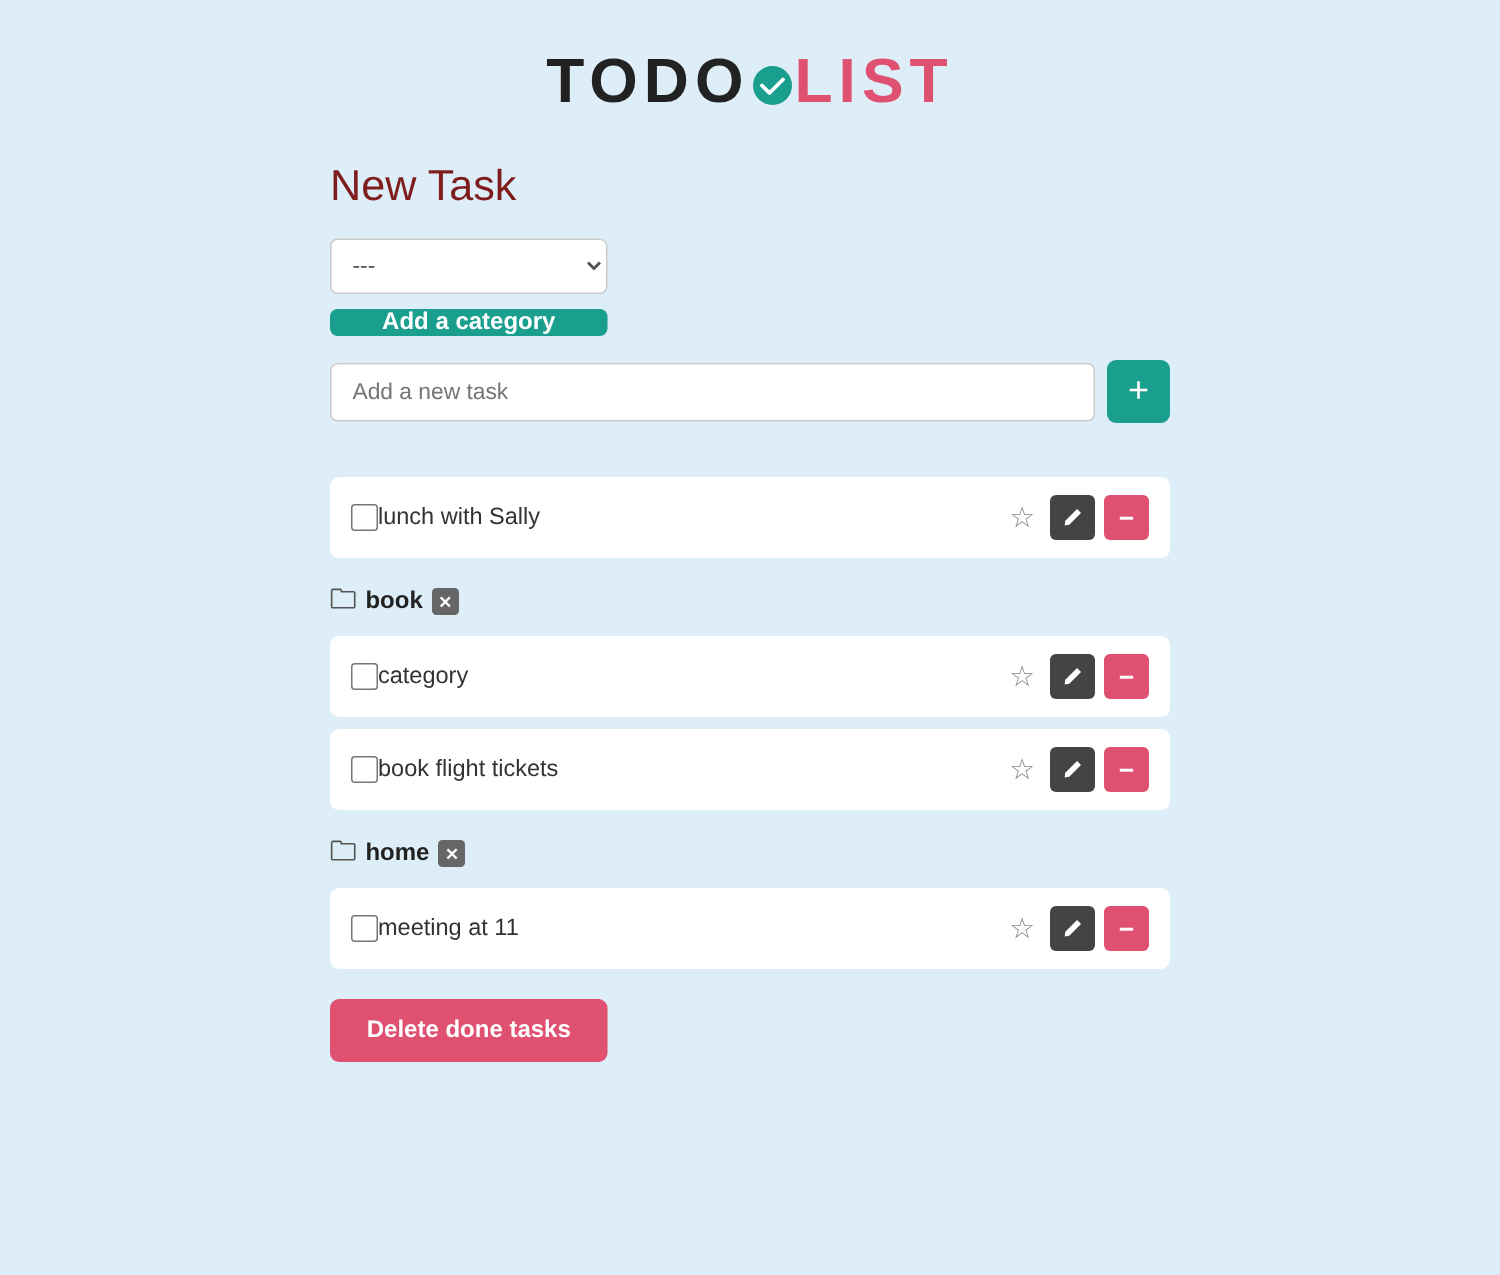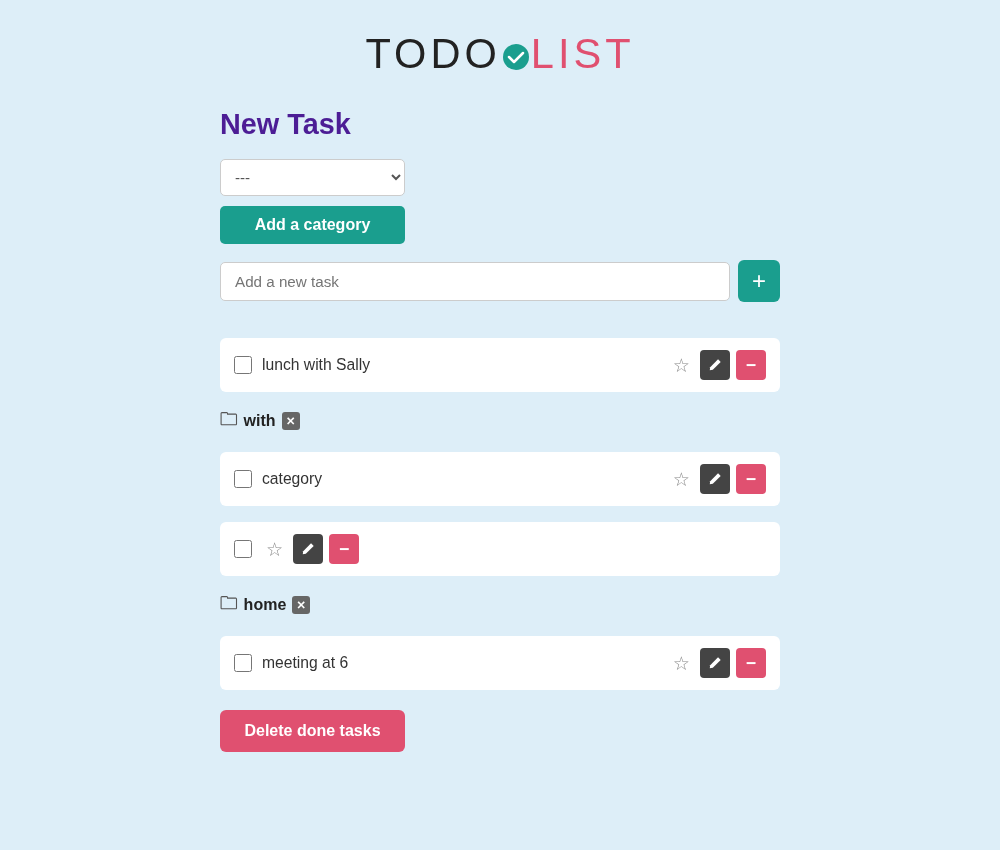--- a/index.html
+++ b/index.html
@@ -9,21 +9,21 @@
       font-family: 'Segoe UI', Arial, sans-serif;
       min-height: 850px;
       display: flex;
       flex-direction: column;
       align-items: center;
       padding: 30px 20px;
     }
 
     .app-title {
       font-size: 2.6rem;
-      font-weight: 400;
+      font-weight: 700;
       letter-spacing: 4px;
       text-transform: uppercase;
       margin-bottom: 30px;
       color: #222;
     }
 
     .app-title .check-icon {
       display: inline-block;
       width: 28px;
       height: 28px;
@@ -39,22 +39,22 @@
       color: #e05070;
     }
 
     .main-container {
       width: 560px;
       max-width: 100%;
     }
 
     .section-title {
       font-size: 1.8rem;
-      font-weight: 700;
-      color: #4c1d95;
+      font-weight: 400;
+      color: #7f1d1d;
       margin-bottom: 18px;
     }
 
     .new-task-section {
       margin-bottom: 36px;
     }
 
     .category-select {
       width: 185px;
       padding: 8px 10px;
@@ -64,21 +64,20 @@
       font-size: 0.95rem;
       color: #555;
       appearance: auto;
       margin-bottom: 10px;
       display: block;
     }
 
     .add-category-btn {
       display: block;
       width: 185px;
-      padding: 10px;
       background-color: #1a9e8e;
       color: #fff;
       border: none;
       border-radius: 5px;
       font-size: 1rem;
       font-weight: 600;
       cursor: pointer;
       margin-bottom: 16px;
       text-align: center;
     }
@@ -120,22 +119,20 @@
       margin-bottom: 20px;
     }
 
     .task-item {
       background: #fff;
       border-radius: 6px;
       padding: 12px 14px;
       display: flex;
       align-items: center;
       margin-bottom: 8px;
-      gap: 10px;
-      margin-top: 16px;
     }
 
     .task-item input[type="checkbox"] {
       width: 18px;
       height: 18px;
       cursor: pointer;
       accent-color: #1a9e8e;
       flex-shrink: 0;
     }
 
@@ -292,21 +289,21 @@
           </svg>
         </button>
         <button class="delete-btn">
           <span>−</span>
         </button>
       </div>
     </div>
 
     <div class="category-header">
       <span class="category-icon">🗀</span>
-      <span>with</span>
+      <span>book</span>
       <span class="category-close">✕</span>
     </div>
 
     <div class="task-item">
       <input type="checkbox" style="">
       <span class="task-label">category</span>
       <div class="task-actions">
         <button class="star-btn">
           <span>☆</span>
         </button>
@@ -316,20 +313,21 @@
           </svg>
         </button>
         <button class="delete-btn">
           <span>−</span>
         </button>
       </div>
     </div>
 
     <div class="task-item">
       <input type="checkbox" style="">
+      <span class="task-label">book flight tickets</span>
       <div class="task-actions">
         <button class="star-btn">
           <span>☆</span>
         </button>
         <button class="edit-btn">
           <svg class="pencil-svg" viewBox="0 0 16 16" xmlns="http://www.w3.org/2000/svg">
             <path d="M11.5 1.5l3 3-9 9-3.5.5.5-3.5 9-9zm0 0" fill="white"></path>
           </svg>
         </button>
         <button class="delete-btn">
@@ -339,21 +337,21 @@
     </div>
 
     <div class="category-header">
       <span class="category-icon">🗀</span>
       <span>home</span>
       <span class="category-close">✕</span>
     </div>
 
     <div class="task-item">
       <input type="checkbox" style="">
-      <span class="task-label">meeting at 6</span>
+      <span class="task-label">meeting at 11</span>
       <div class="task-actions">
         <button class="star-btn">
           <span>☆</span>
         </button>
         <button class="edit-btn">
           <svg class="pencil-svg" viewBox="0 0 16 16" xmlns="http://www.w3.org/2000/svg">
             <path d="M11.5 1.5l3 3-9 9-3.5.5.5-3.5 9-9zm0 0" fill="white"></path>
           </svg>
         </button>
         <button class="delete-btn">

